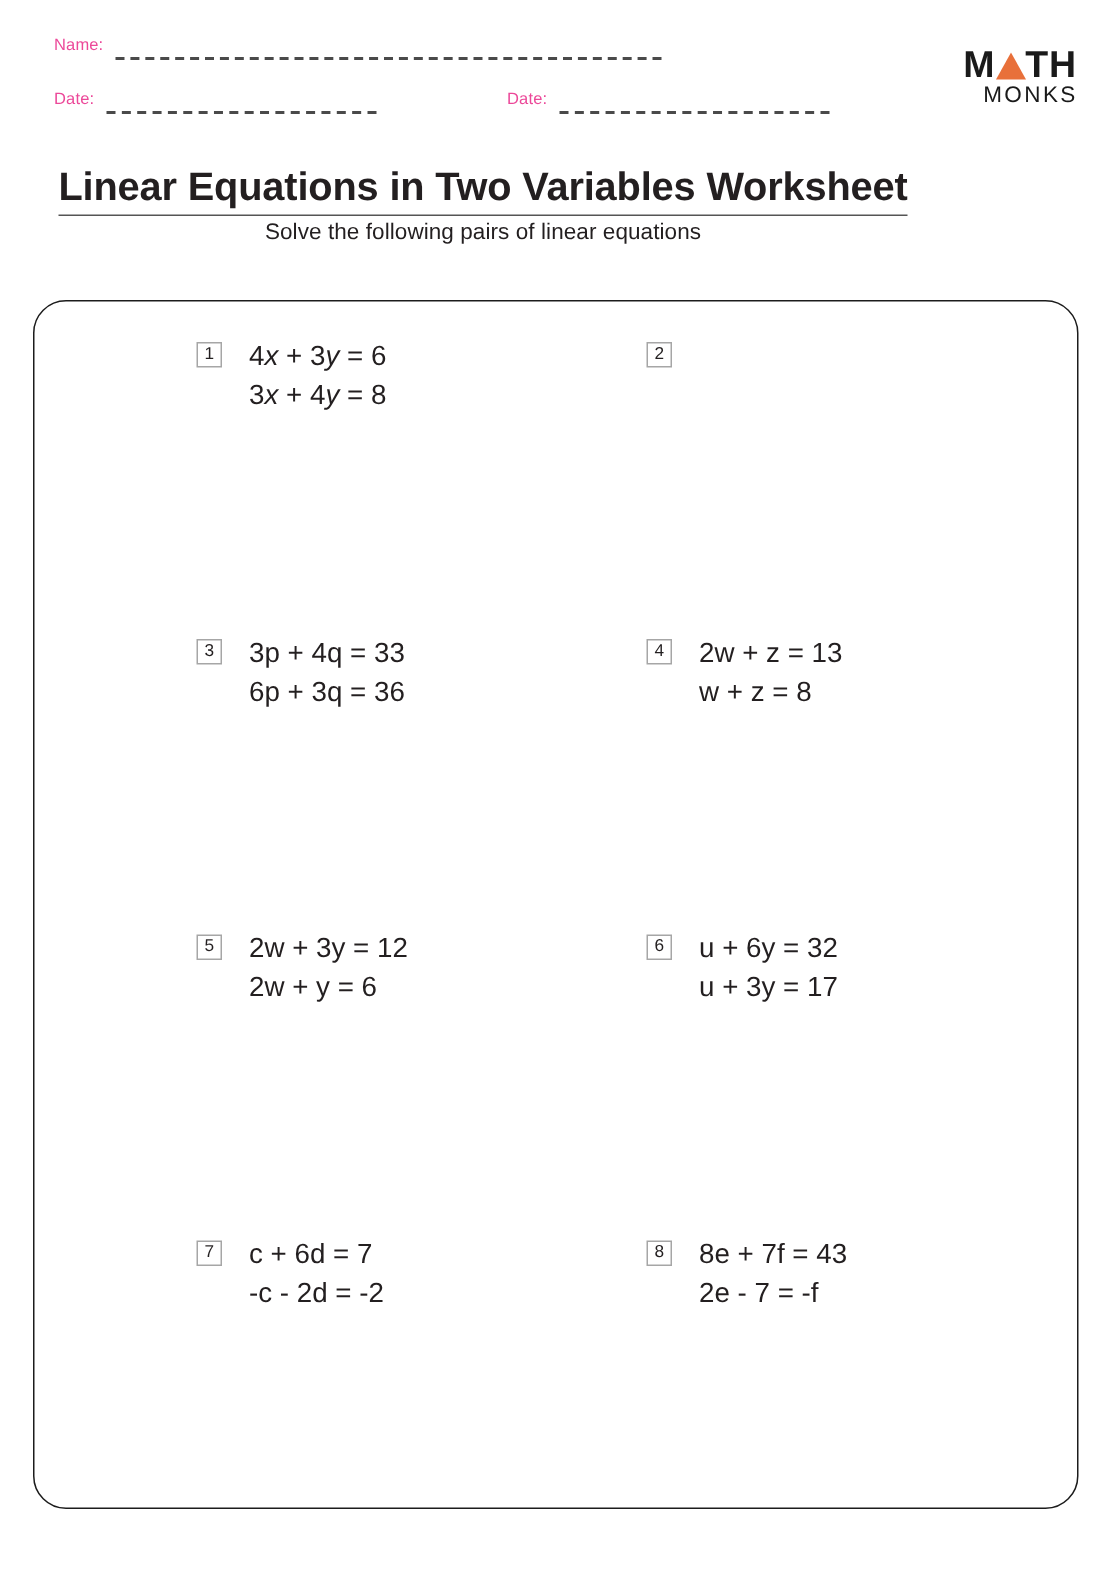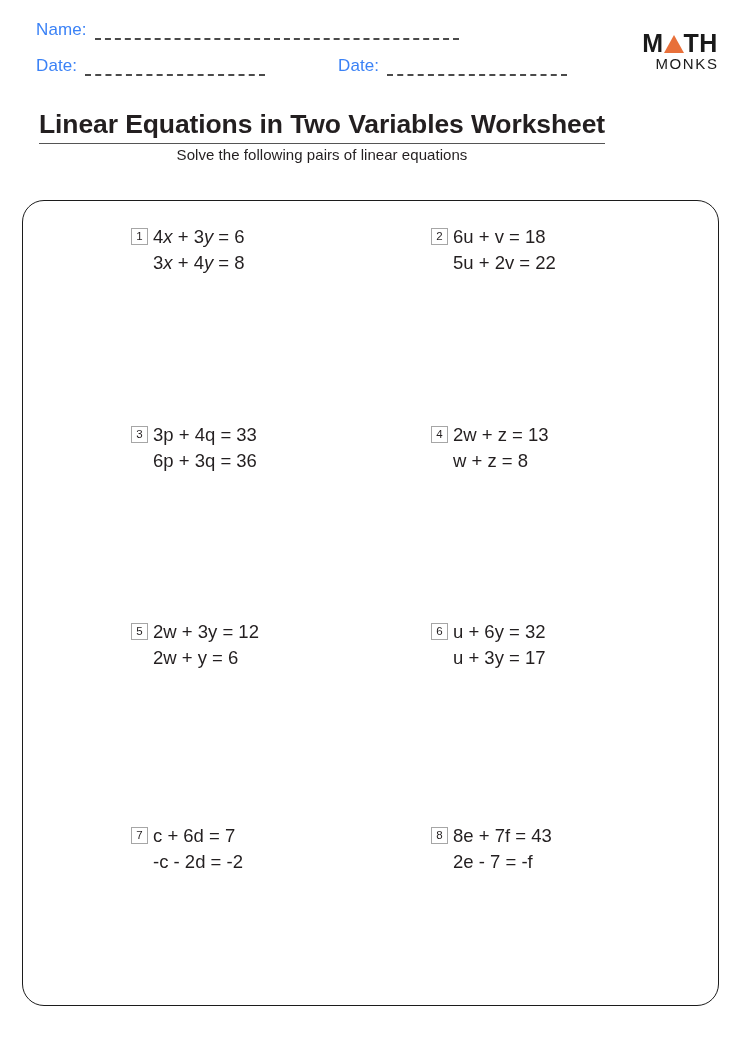--- a/index.html
+++ b/index.html
@@ -29,23 +29,23 @@
     position: absolute;
     display: flex;
     align-items: flex-end;
   }
 
   .field-row.name-row { left: 36px; top: 20px; }
   .field-row.date-row { left: 36px; top: 56px; }
   .field-row.score-row { left: 338px; top: 56px; }
 
   .field-label {
-    font-size: 17px;
+    font-size: 11px;
     line-height: 20px;
-    color: #3b82f6;
+    color: #ec4899;
     white-space: nowrap;
     letter-spacing: .1px;
   }
 
   .field-dash {
     border-bottom: 2px dashed #4a4a4a;
     height: 15px;
     margin-left: 8px;
   }
 
@@ -148,21 +148,21 @@
     font-size: 11.5px;
     line-height: 15px;
     text-align: center;
     color: #231f20;
     flex: 0 0 auto;
     margin-top: 4px;
     font-family: "Liberation Sans", sans-serif;
   }
 
   .eqs {
-    margin-left: 5px;
+    margin-left: 18px;
     font-size: 18.5px;
     line-height: 26px;
     color: #231f20;
     white-space: nowrap;
   }
   .eqs .eq { display: block; }
   .eqs.italic-vars { font-style: normal; }
   .eqs.italic-vars .eq { font-style: normal; }
 
   .var-i { font-style: italic; }
@@ -215,24 +215,20 @@
       <div class="problem col-left row-1">
         <div class="num-box">1</div>
         <div class="eqs italic-vars">
           <span class="eq">4<span class="var-i">x</span> + 3<span class="var-i">y</span> = 6</span>
           <span class="eq">3<span class="var-i">x</span> + 4<span class="var-i">y</span> = 8</span>
         </div>
         <div style="position: absolute; left: 0px; top: 52px; width: 250px; height: 140px;"></div>
       </div>
       <div class="problem col-right row-1">
         <div class="num-box">2</div>
-        <div class="eqs">
-          <span class="eq">6u + v = 18</span>
-          <span class="eq">5u + 2v = 22</span>
-        </div>
         <div style="position: absolute; left: 0px; top: 52px; width: 250px; height: 140px;"></div>
       </div>
       <div class="problem col-left row-2">
         <div class="num-box">3</div>
         <div class="eqs">
           <span class="eq">3p + 4q = 33</span>
           <span class="eq">6p + 3q = 36</span>
         </div>
         <div style="position: absolute; left: 0px; top: 52px; width: 250px; height: 140px;"></div>
       </div>

